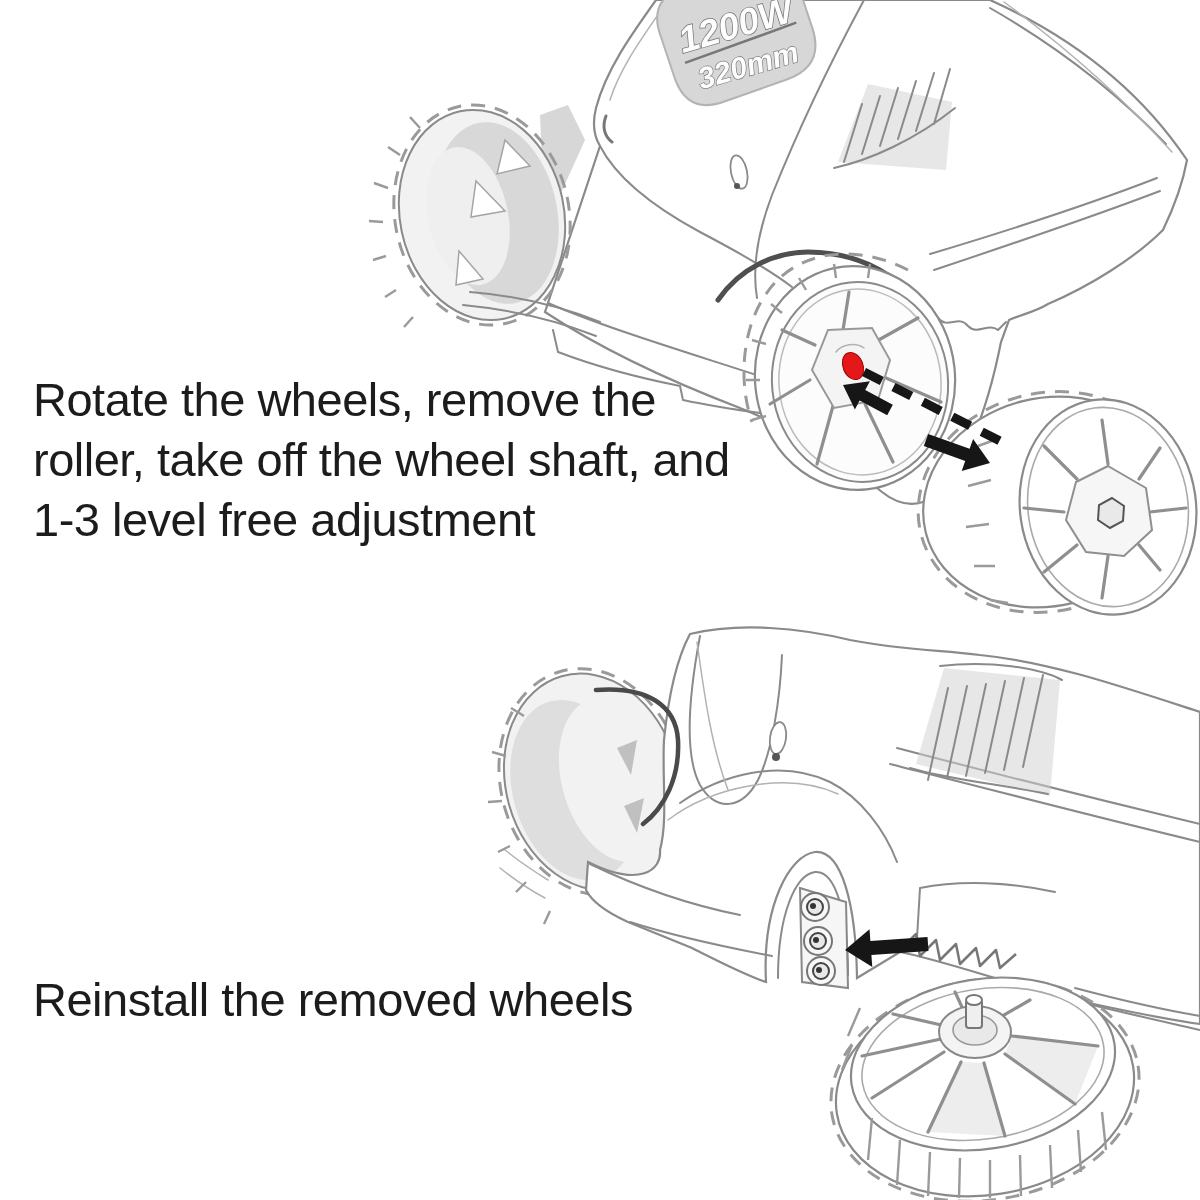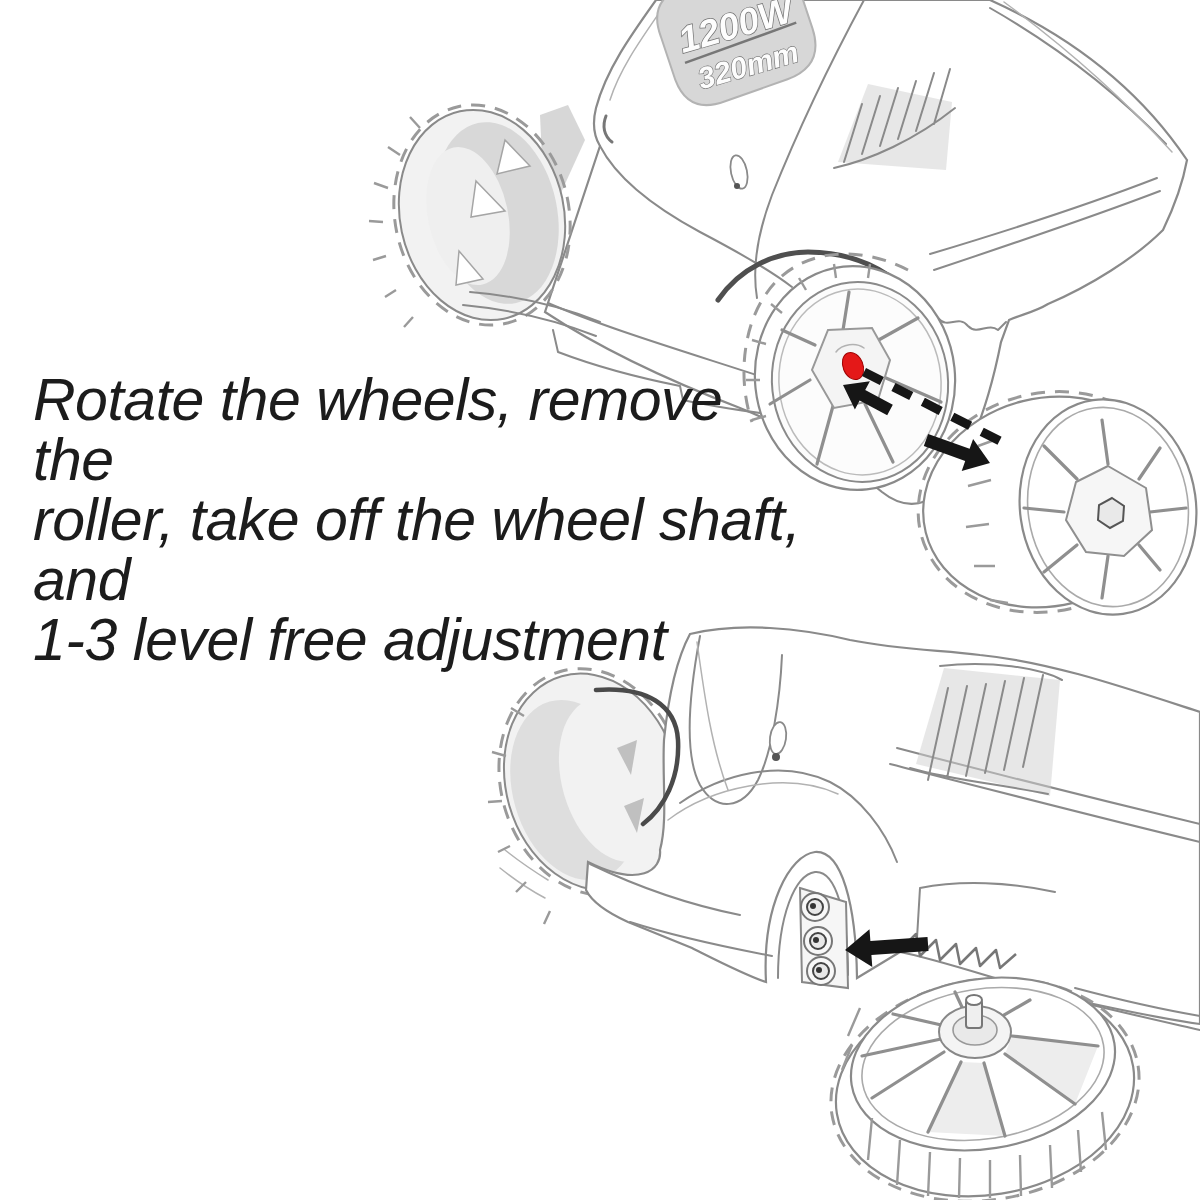--- a/index.html
+++ b/index.html
@@ -1,20 +1,20 @@
 <!DOCTYPE html>
 <html><head>
 <meta charset="utf-8">
 <style>
   html,body{margin:0;padding:0;background:#ffffff;}
   .canvas{position:relative;width:1200px;height:1200px;background:#fff;overflow:hidden;
           font-family:"Liberation Sans", sans-serif;}
   .canvas svg{position:absolute;left:0;top:0;}
-  .instr{position:absolute;color:#1c1c1c;font-size:59px;line-height:60px;
-         letter-spacing:-0.5px;white-space:pre-line;font-style:italic;}
+  .instr{position:absolute;color:#1c1c1c;font-size:47px;line-height:60px;
+         letter-spacing:-0.5px;white-space:pre-line;}
   #step1{left:33px;top:370px;width:780px;}
   #step2{left:33px;top:970px;width:760px;}
   
   .ln{fill:none;stroke:#8a8a8a;stroke-width:2;stroke-linecap:round;stroke-linejoin:round;}
   .lnA{fill:none;stroke:#b2b2b2;stroke-width:1.5;stroke-linecap:round;}
   .wh{fill:#ffffff;stroke:#8a8a8a;stroke-width:2.2;}
   .wh2{fill:#f2f2f2;stroke:#8a8a8a;stroke-width:2;}
   .bump{fill:none;stroke:#9a9a9a;stroke-width:3;stroke-dasharray:14 10;}
   .tick{fill:none;stroke:#9a9a9a;stroke-width:2.4;}
   .spoke{fill:none;stroke:#8f8f8f;stroke-width:3.2;stroke-linecap:round;}
@@ -259,13 +259,14 @@
       </g>
     </g>
 
     <polygon points="845,950 869.5,929.2 870.4,941.1 927.5,937 928.5,951 871.4,955.1 872.3,967" fill="#161616"></polygon>
   </g>
 </svg>
 
   <div class="instr" id="step1">Rotate the wheels, remove the
 roller, take off the wheel shaft, and
 1-3 level free adjustment</div>
+  <div class="instr" id="step2">Reinstall the removed wheels</div>
 </div>
 
 </body></html>

